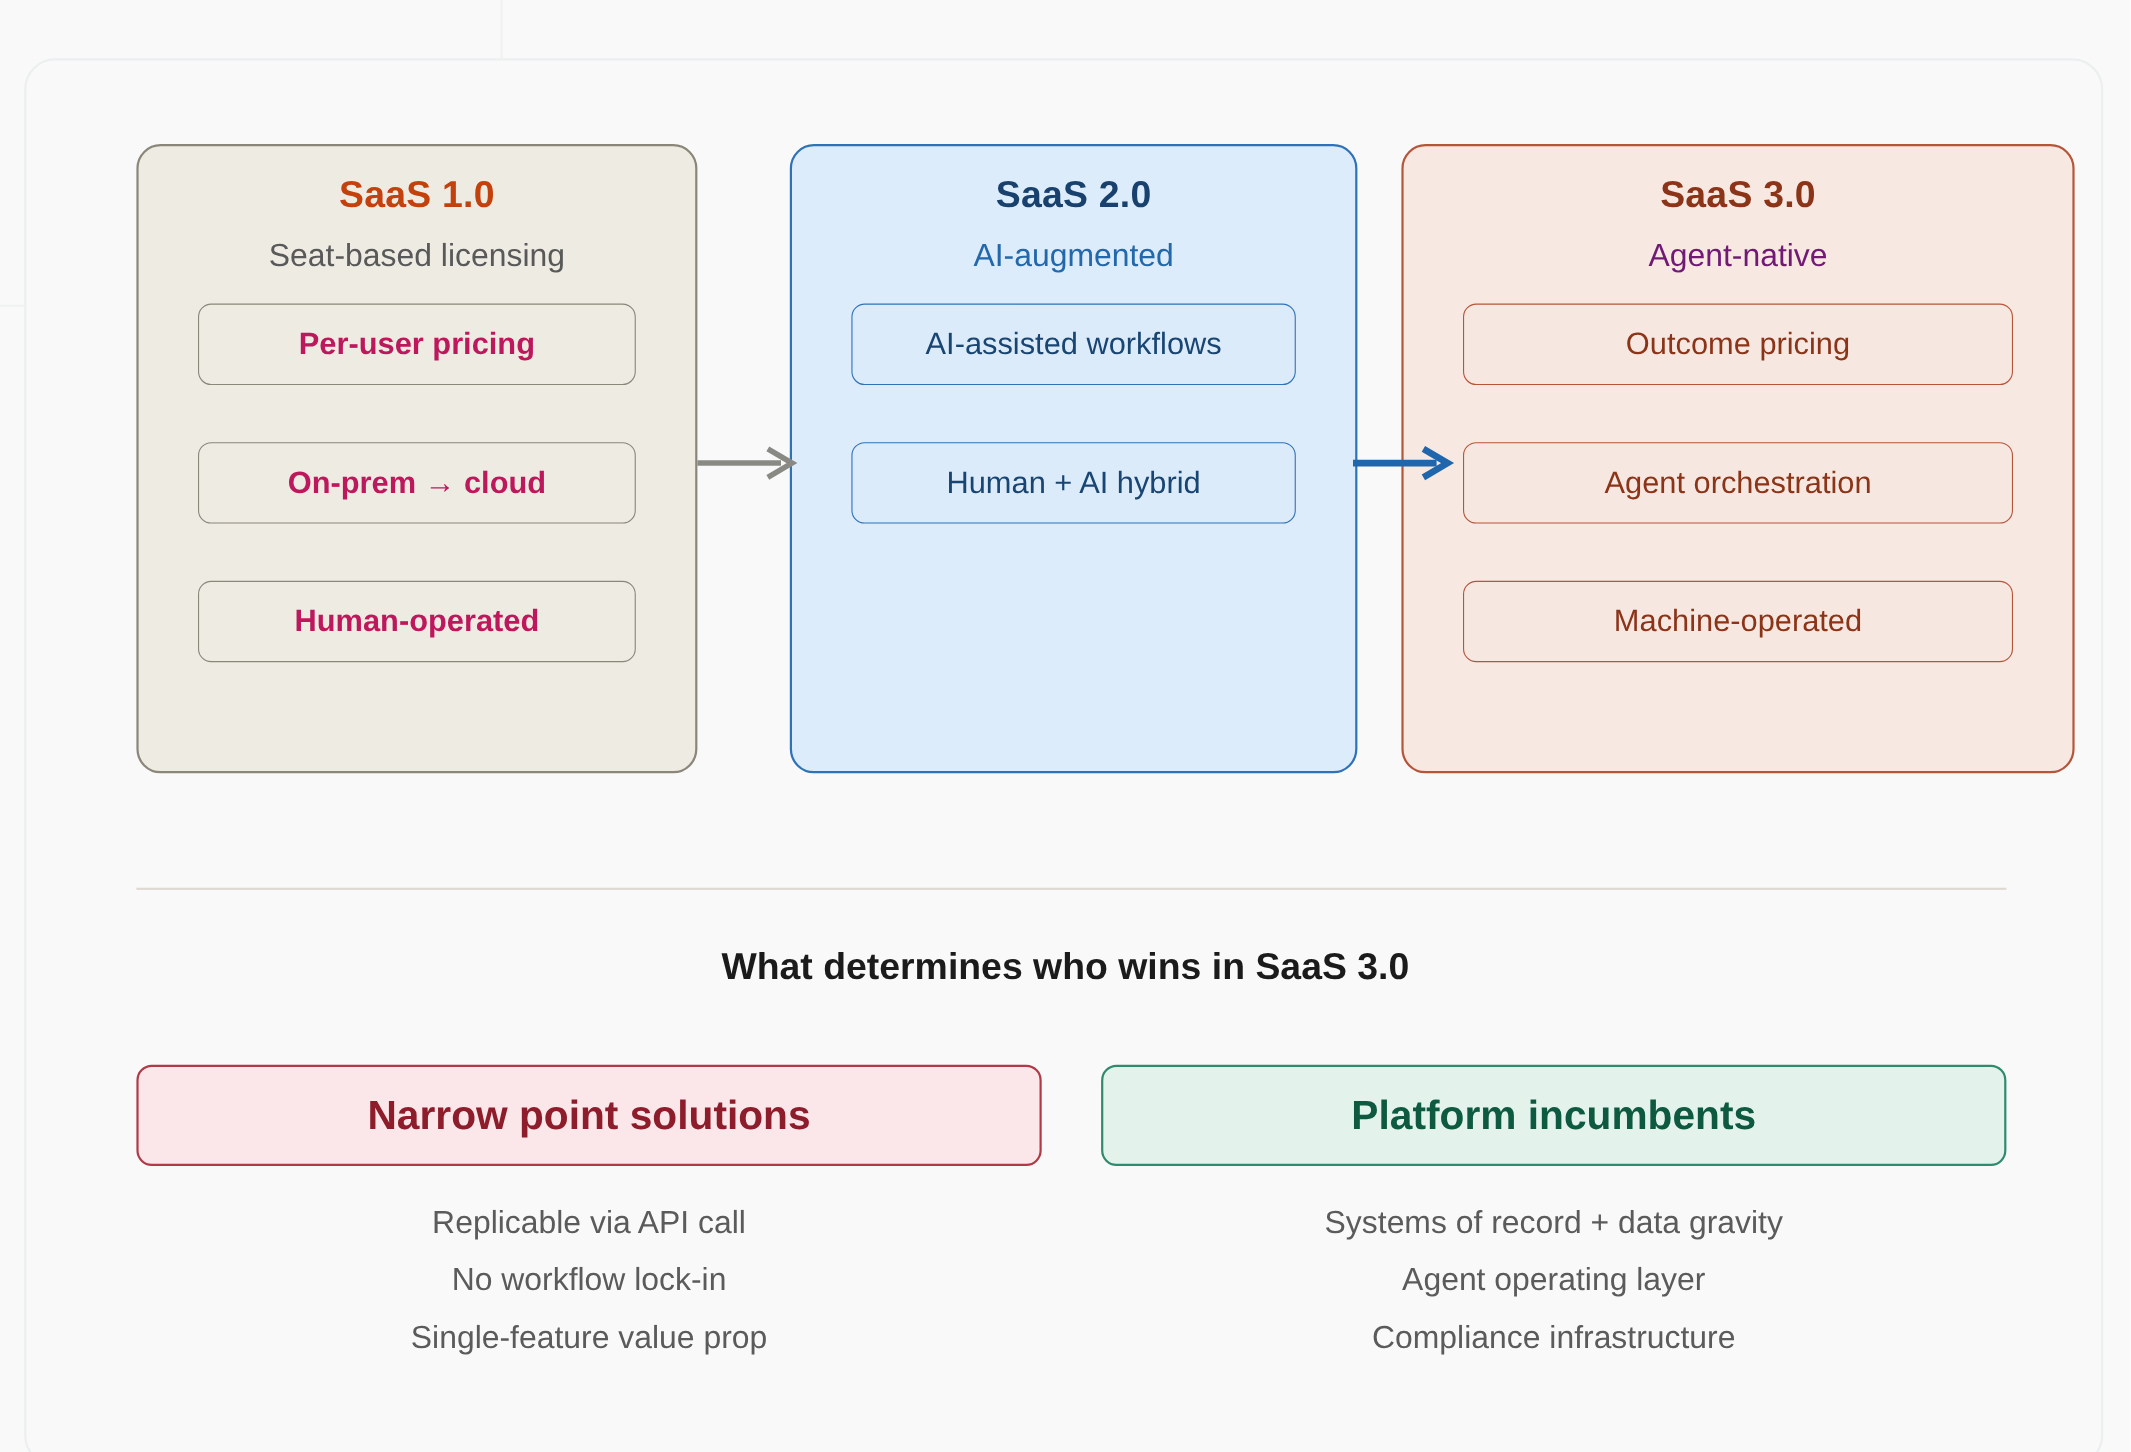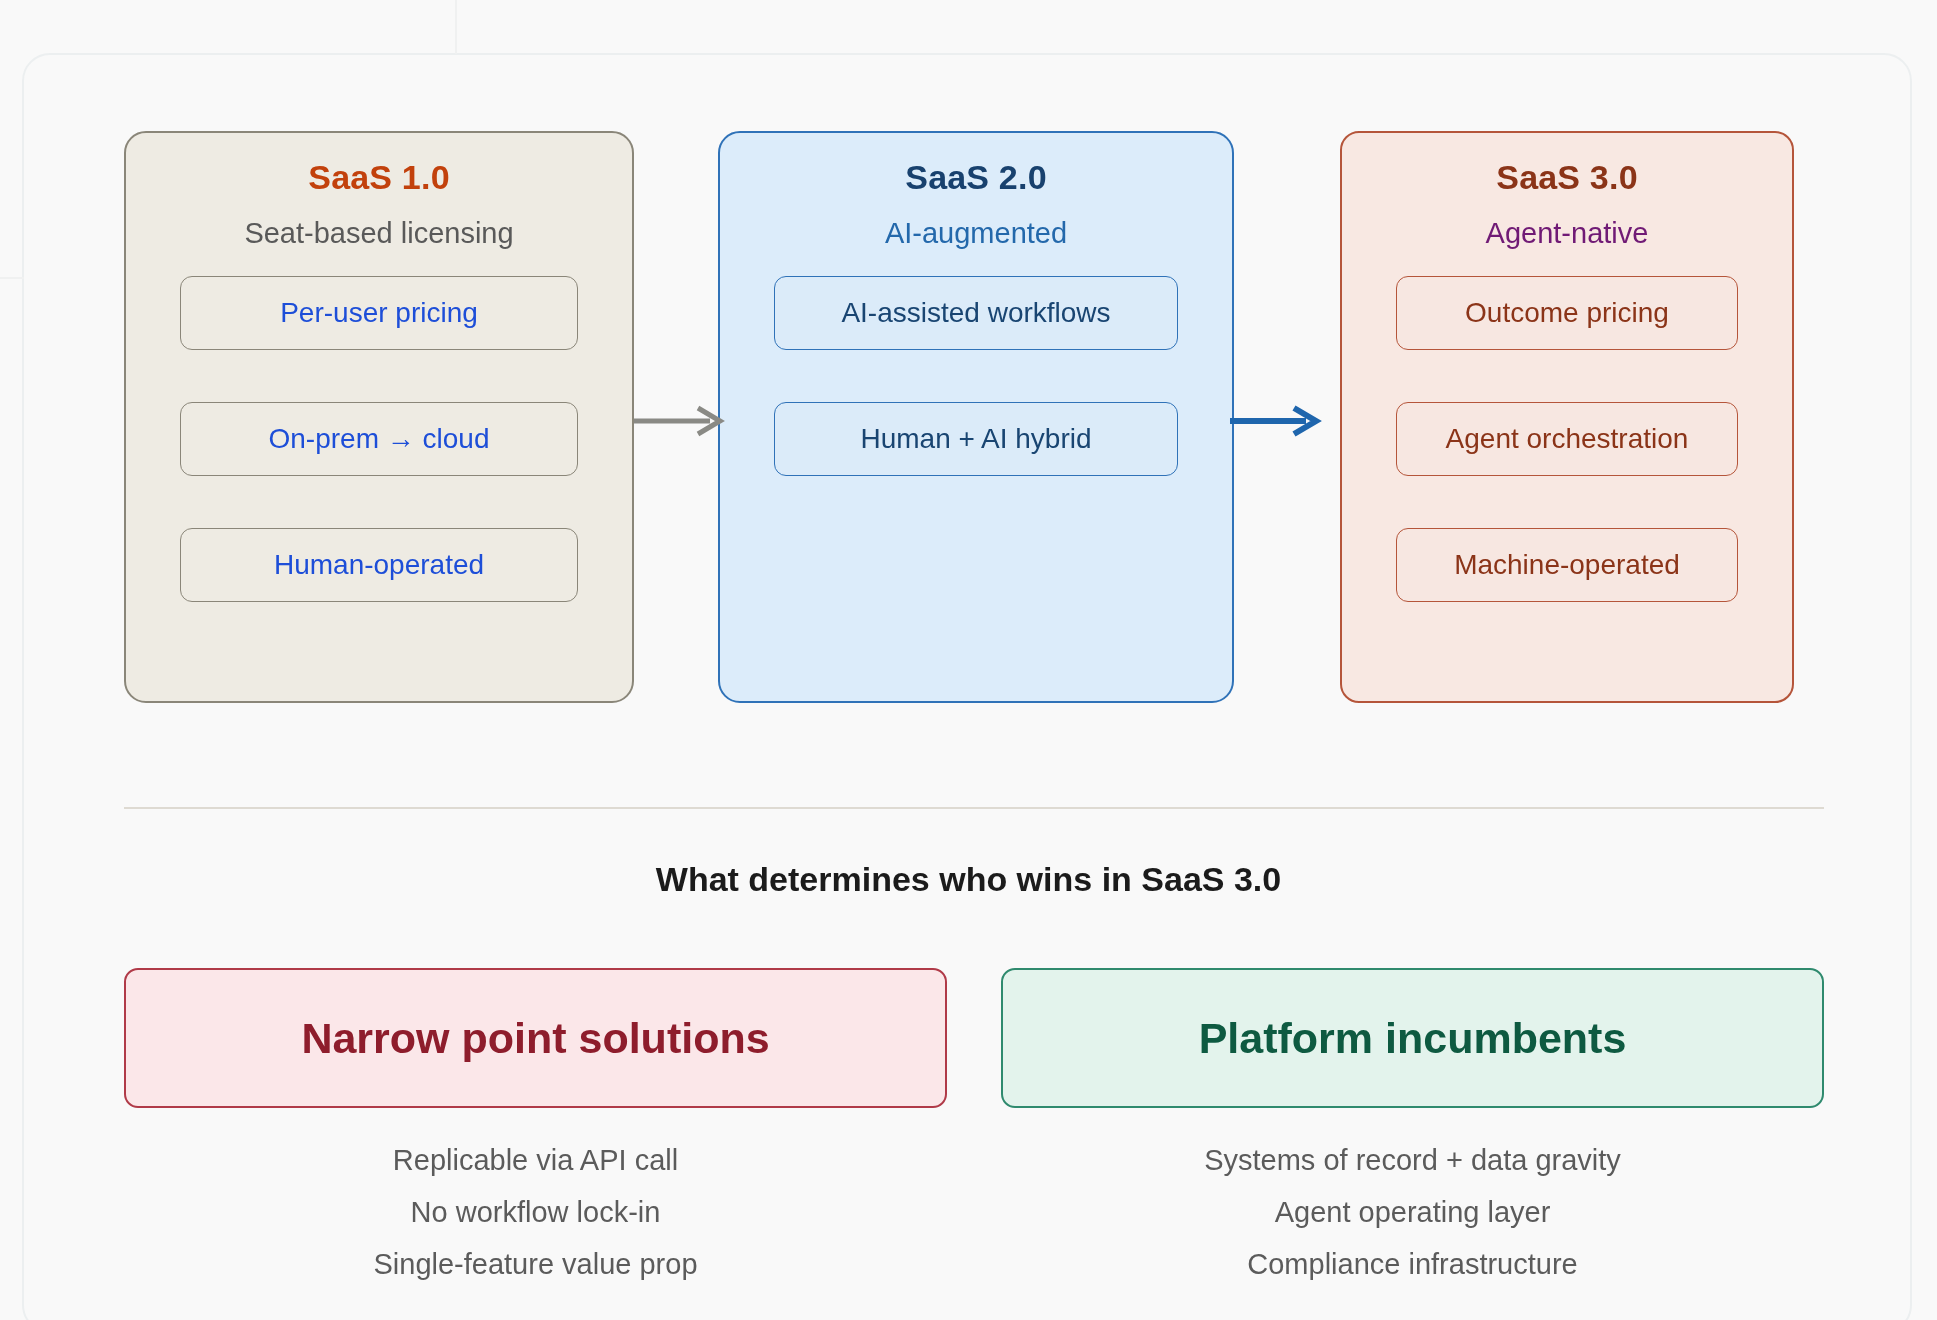--- a/index.html
+++ b/index.html
@@ -63,21 +63,21 @@
     position: absolute;
     top: 0;
     height: 572px;
     border-radius: 22px;
     box-sizing: border-box;
     border-width: 2px;
     border-style: solid;
   }
   .era-card.c1 { left: 0px;    width: 510px; background: #eeebe3; border-color: #8a8679; }
   .era-card.c2 { left: 594px;  width: 516px; background: #dcecfa; border-color: #2f72b8; }
-  .era-card.c3 { left: 1216px; width: 454px; background: #f8e8e2; border-color: #b5553a; border-radius: 19px; }
+  .era-card.c3 { left: 1150px; width: 612px; background: #f8e8e2; border-color: #b5553a; }
 
   .era-title {
     text-align: center;
     font-size: 34px;
     font-weight: bold;
     letter-spacing: .2px;
     margin-top: 25px;
   }
   .era-sub {
     text-align: center;
@@ -102,21 +102,21 @@
     border-style: solid;
     box-sizing: border-box;
     display: flex;
     align-items: center;
     justify-content: center;
     font-size: 28px;
     margin-bottom: 52px;
   }
   .item-box:last-child { margin-bottom: 0; }
 
-  .c1 .item-box { background: #eeebe3; border-color: #8a8679; color: #1d4ed8; }
+  .c1 .item-box { background: #eeebe3; border-color: #8a8679; color: #be185d; font-weight: bold; }
   .c2 .item-box { background: #dbebf9; border-color: #2f72b8; color: #194572; }
   .c3 .item-box { background: #f7e7e1; border-color: #b5553a; color: #8b3418; }
 
   
   .arrow {
     position: absolute;
     top: 404px;
     height: 34px;
   }
   .arrow svg { display: block; }
@@ -147,29 +147,29 @@
 
   .outcome-col {
     position: absolute;
     top: 968px;
     width: 823px;
   }
   #col-left  { left: 124px; }
   #col-right { left: 1001px; }
 
   .outcome-box {
-    height: 140px;
+    height: 92px;
     border-radius: 14px;
     border-width: 2px;
     border-style: solid;
     box-sizing: border-box;
     display: flex;
     align-items: center;
     justify-content: center;
-    font-size: 43px;
+    font-size: 37px;
     font-weight: bold;
   }
   #col-left .outcome-box  { background: #fbe7e9; border-color: #b03a48; color: #8e1d2c; }
   #col-right .outcome-box { background: #e3f3ec; border-color: #2f8a6e; color: #0e5a41; }
 
   .bullet-list {
     margin-top: 26px;
     text-align: center;
   }
   .bullet-line {

